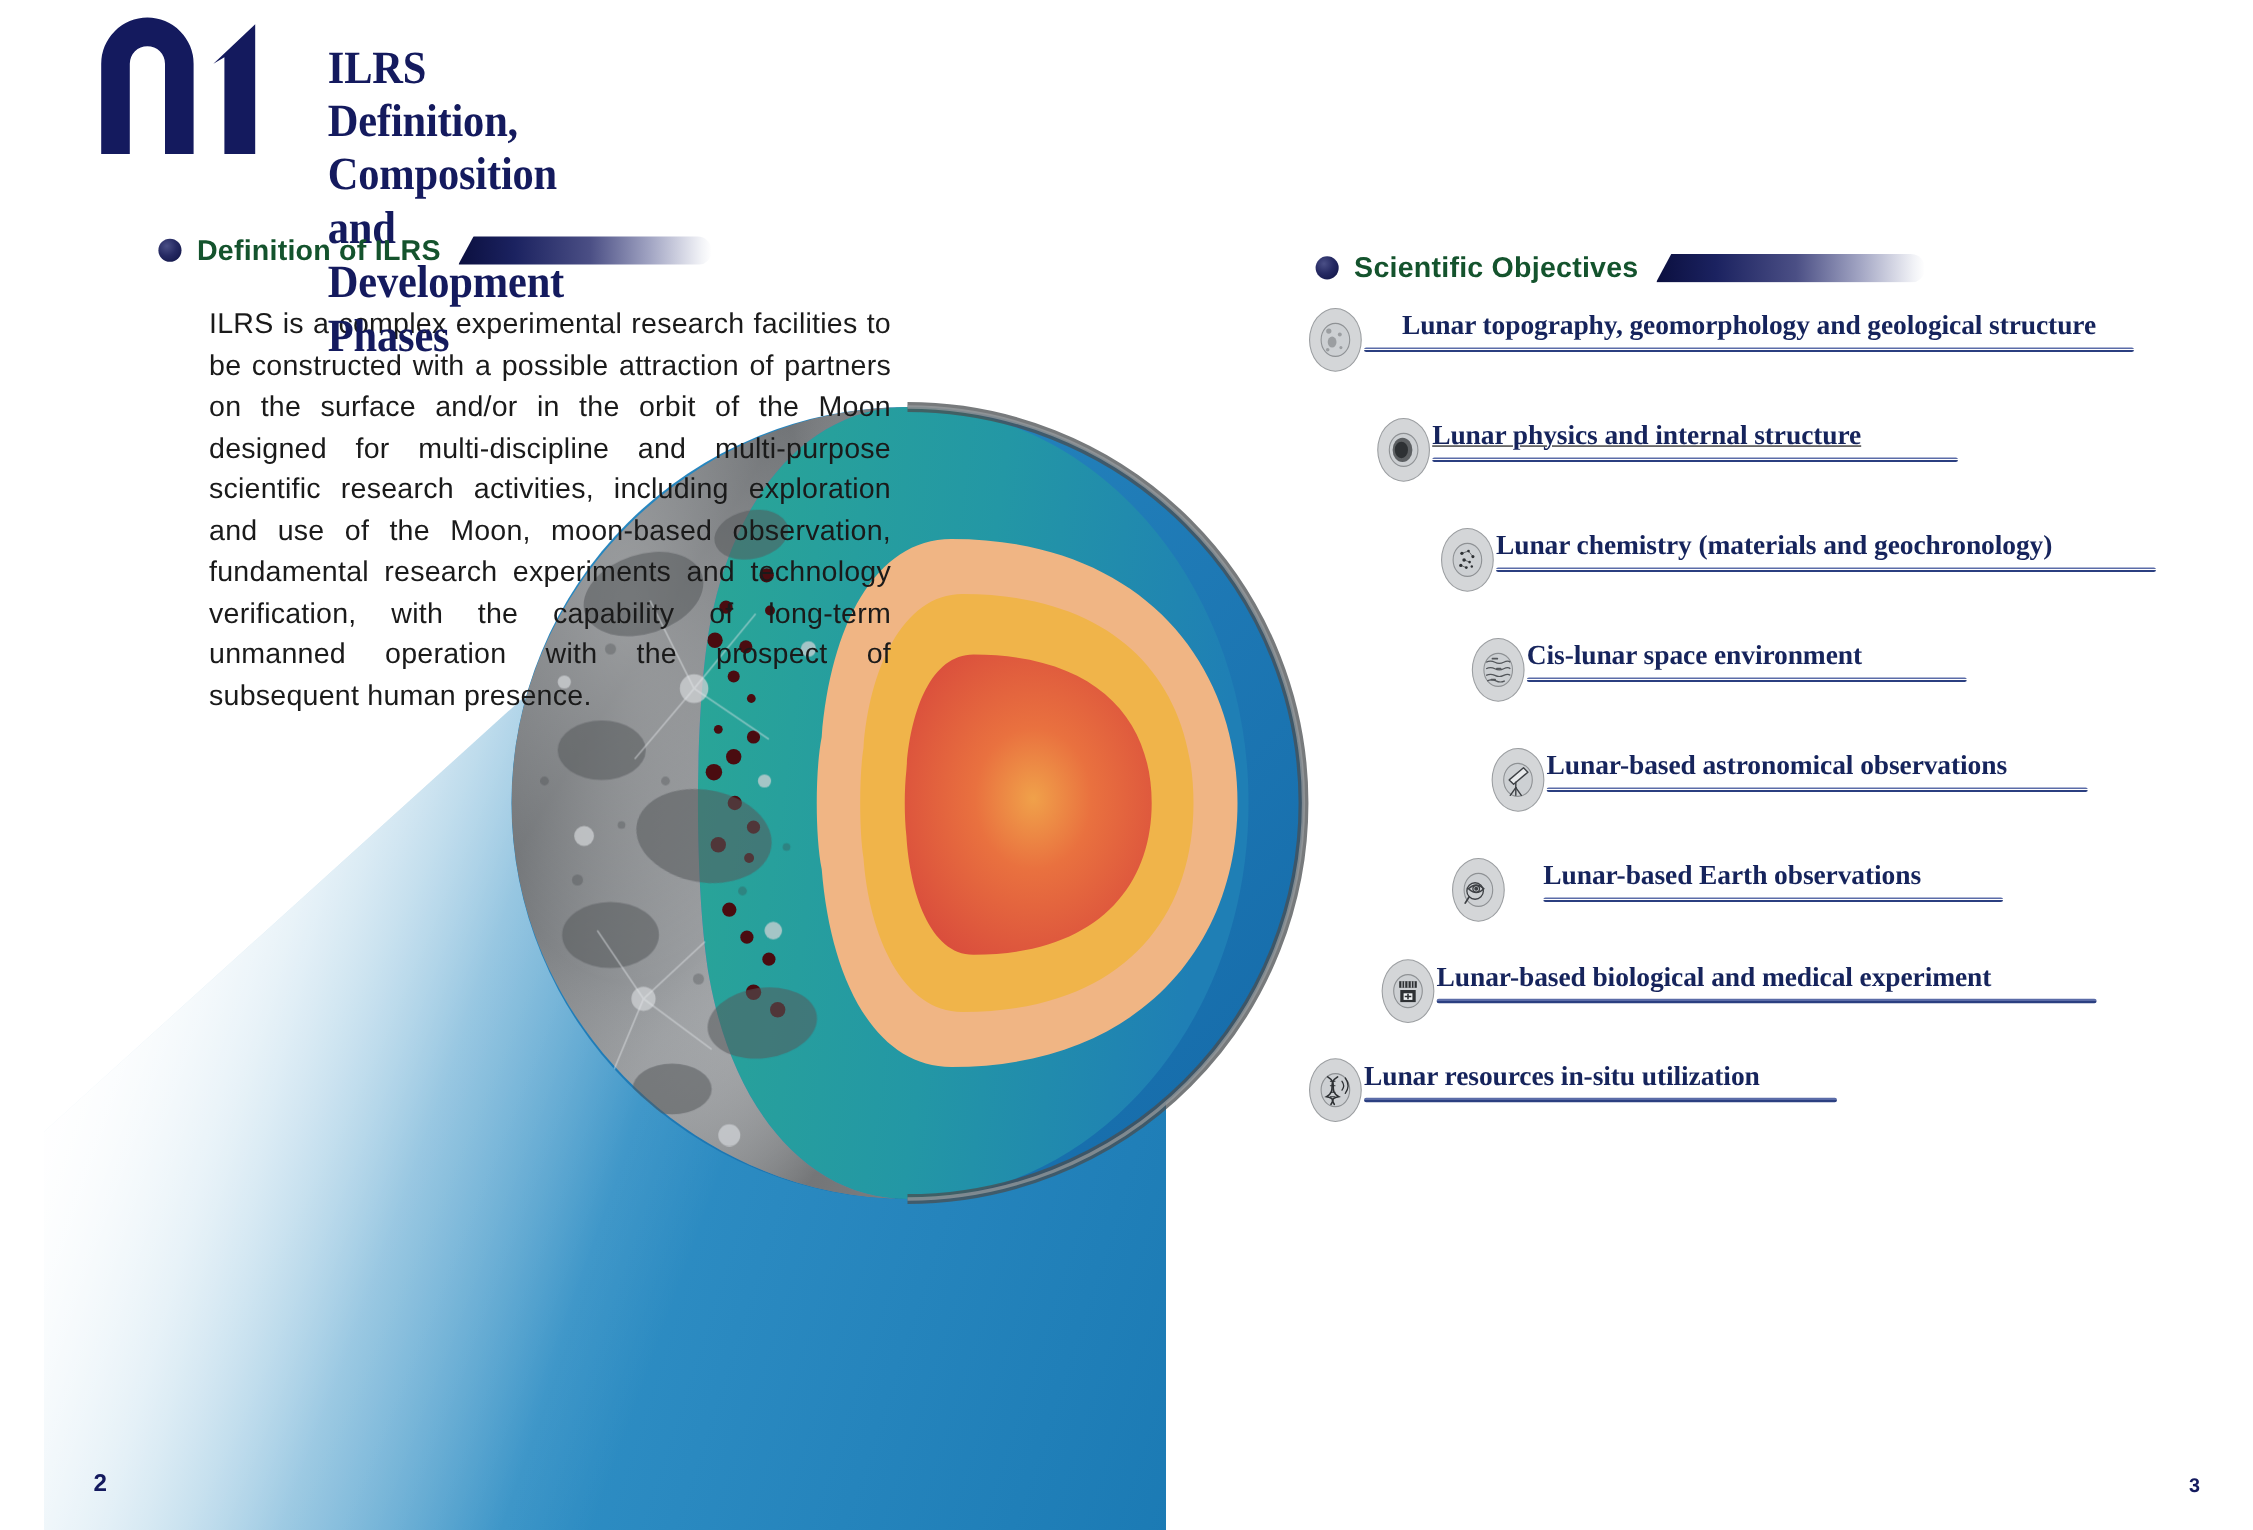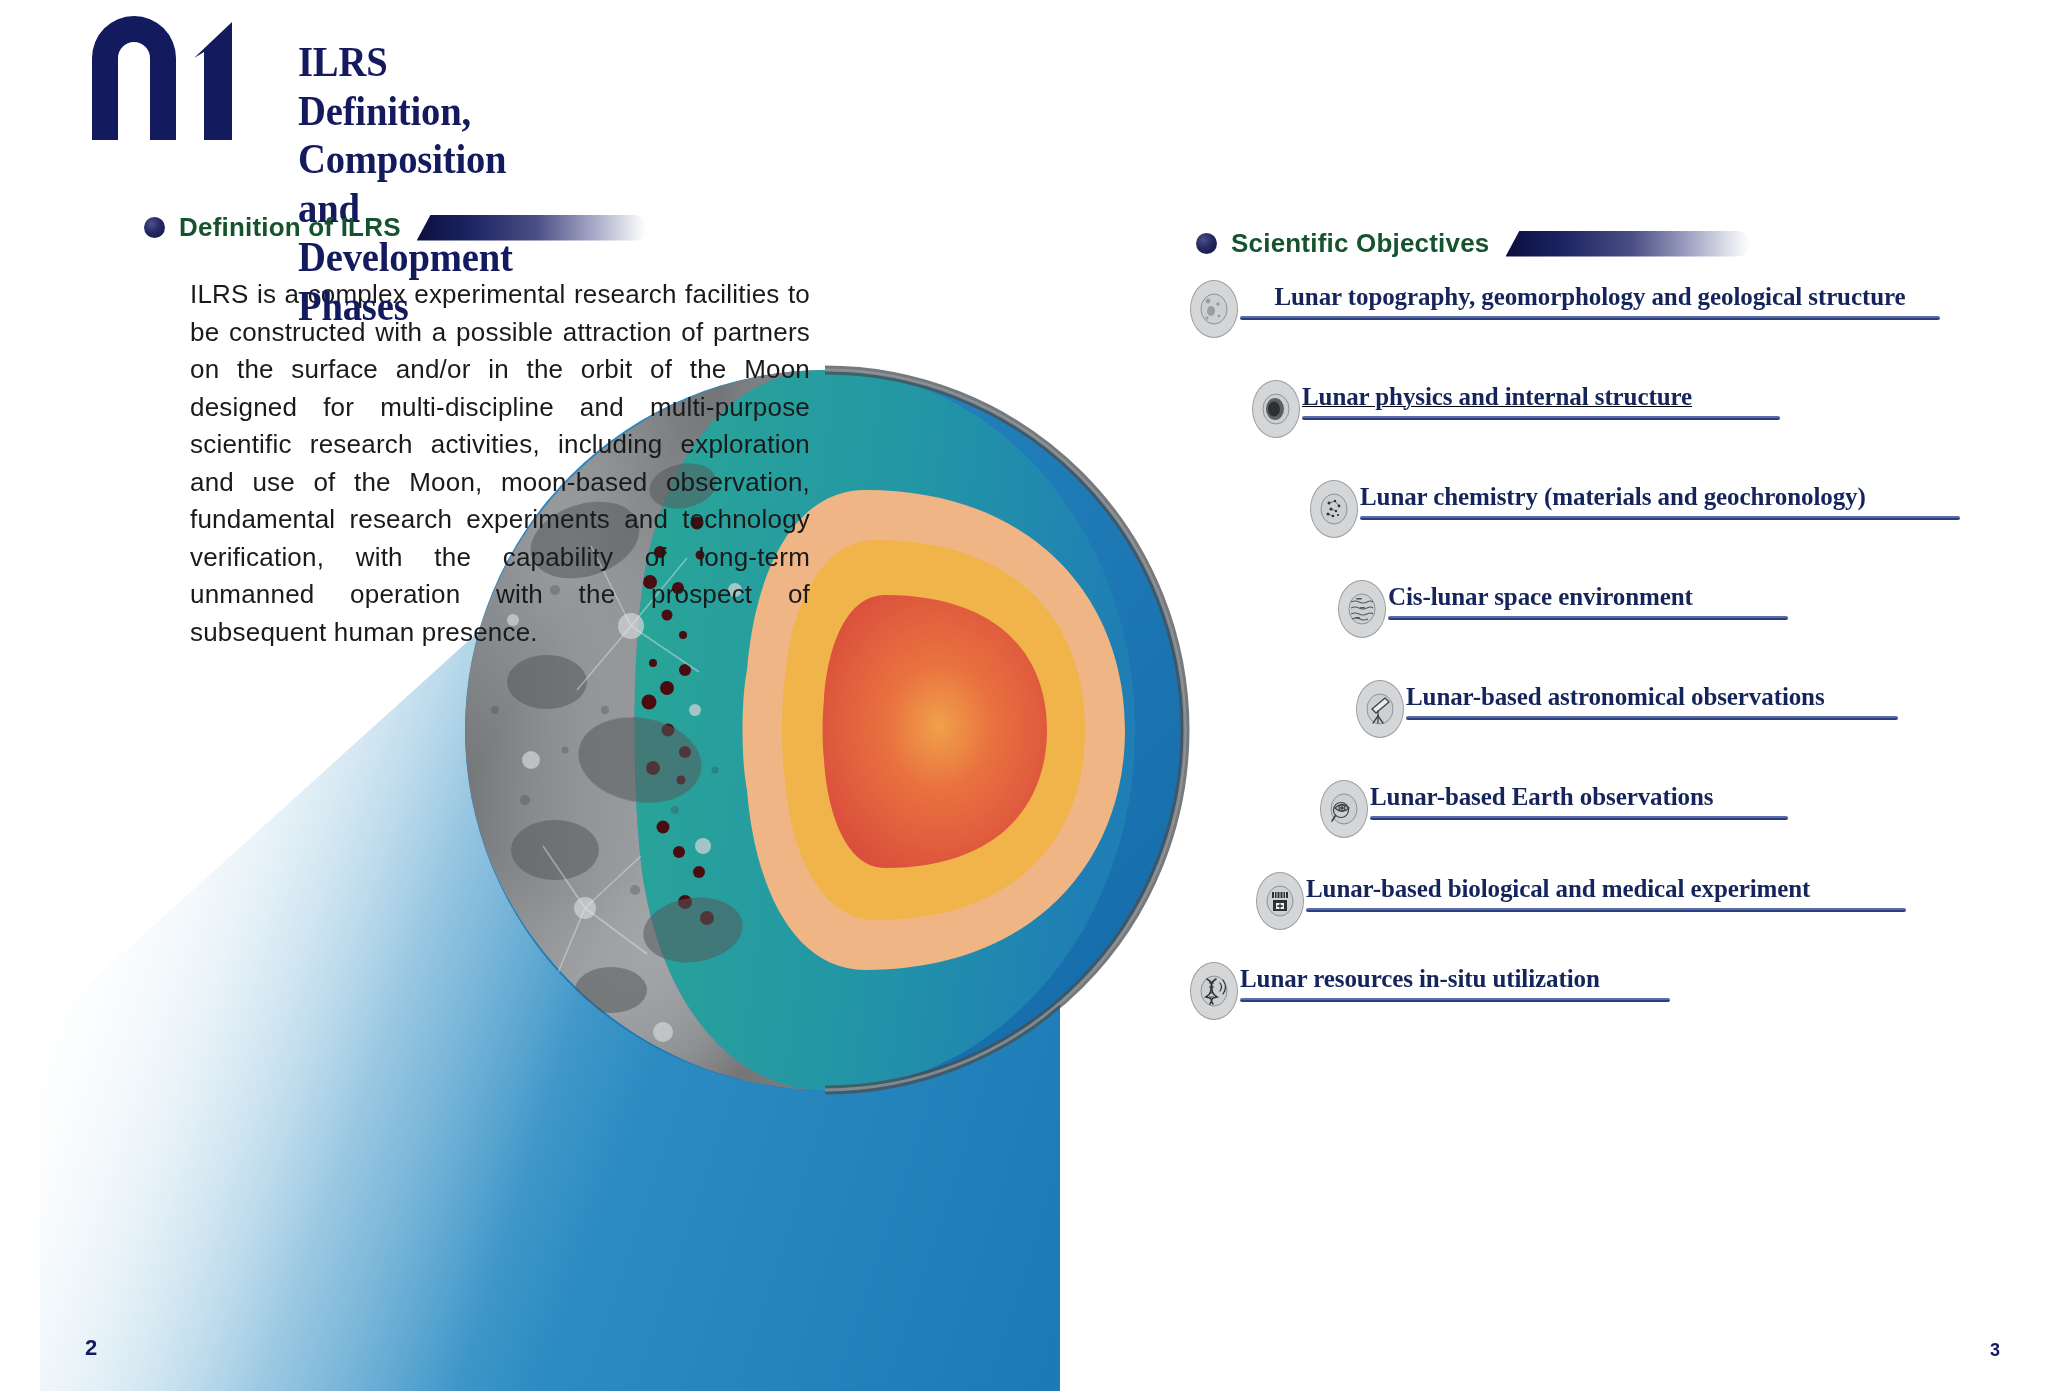--- a/index.html
+++ b/index.html
@@ -371,21 +371,21 @@
             <path d="M13 24 L13 31"></path>
           </g>
         </svg>
       </span>
       <span class="obj-body">
         <span class="obj-label">Lunar-based astronomical observations</span>
         <span class="obj-rule" style="display:block; width:492px;"></span>
       </span>
     </div>
 
-    <div class="obj-item" style="left:130px; top:500px;">
+    <div class="obj-item" style="left:130px; top:500px;gap:33px;">
       <span class="obj-icon">
         <svg width="30" height="34" viewBox="0 0 30 34">
           <ellipse cx="15" cy="17" rx="13" ry="15" fill="#cdd0d3" stroke="#8e9194" stroke-width="1"></ellipse>
           <g stroke="#3e4145" stroke-width="1.2" fill="none">
             <path d="M6 16 q7 -7 14 0 q-7 7 -14 0 Z"></path>
             <circle cx="13" cy="16" r="3"></circle>
             <circle cx="13" cy="16" r="1.2" fill="#3e4145"></circle>
             <circle cx="12" cy="18" r="7.5"></circle>
             <path d="M6.5 23.5 L3 29" stroke-linecap="round" stroke-width="1.6"></path>
           </g>

